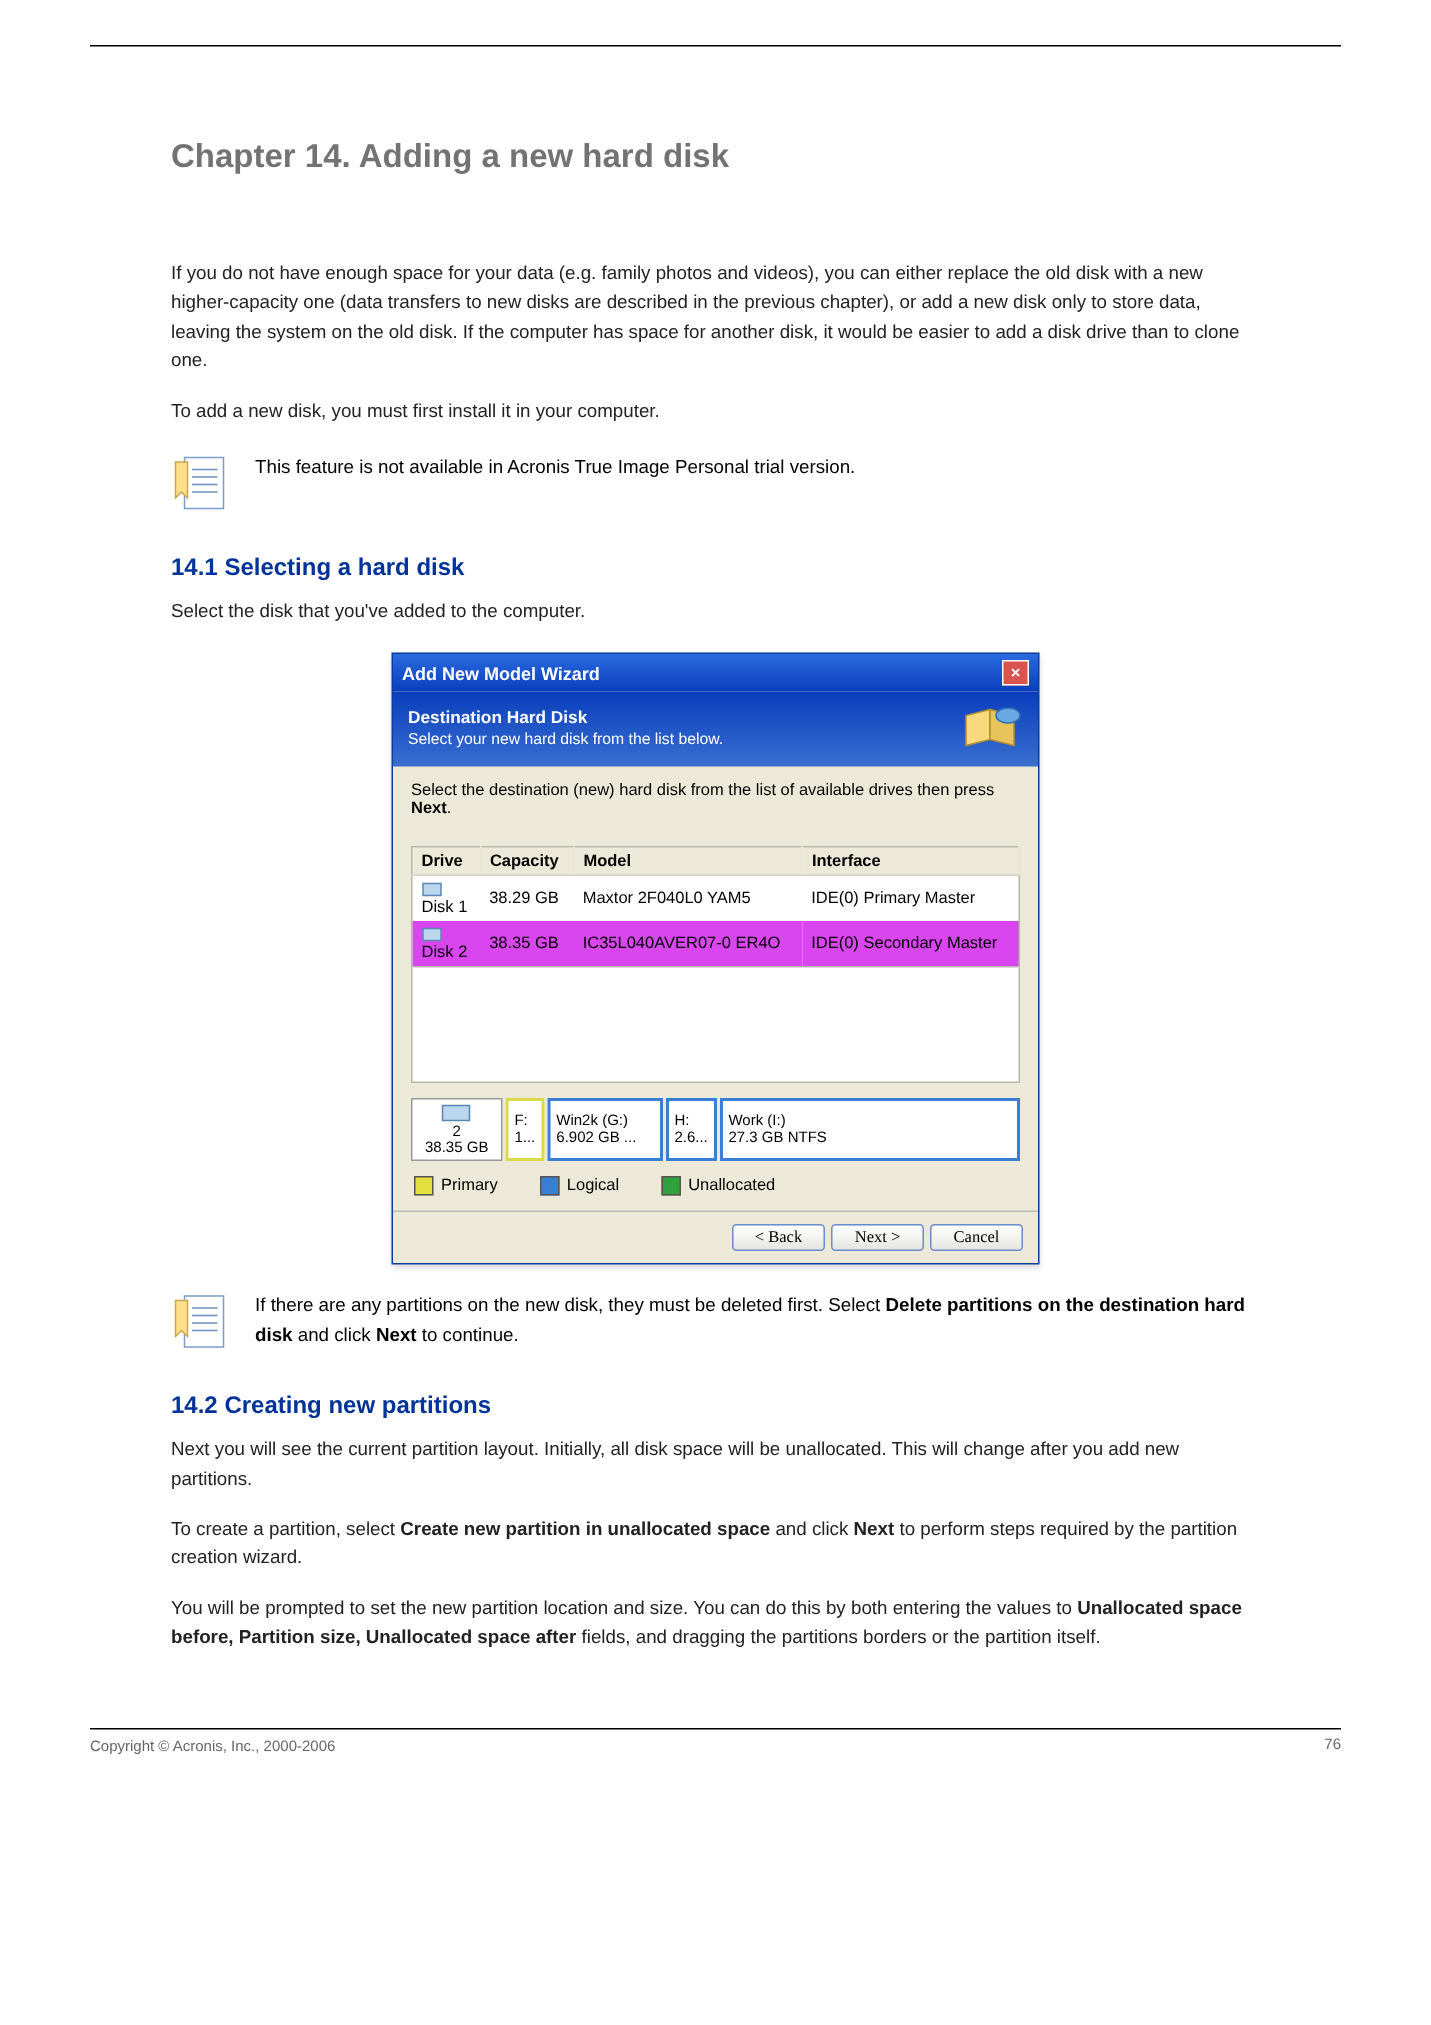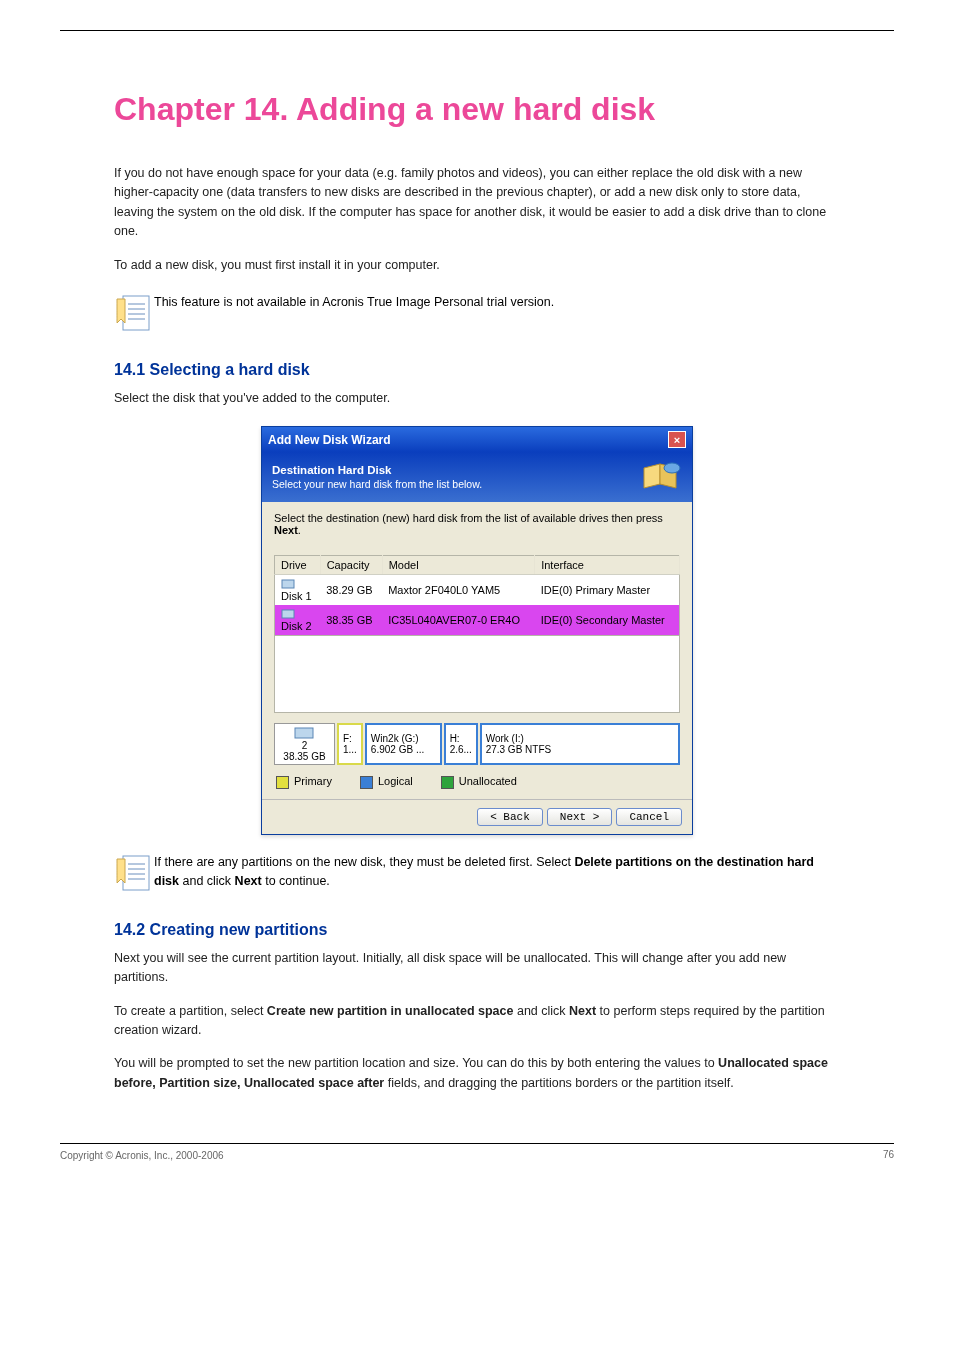--- a/index.html
+++ b/index.html
@@ -19,36 +19,37 @@
     border: none;
     border-top: 1px solid #000;
     margin: 0 0 60px 0;
   }
   hr.bottom-rule {
     border: none;
     border-top: 1px solid #000;
     margin: 50px 0 6px 0;
   }
   h1.chapter {
-    font-size: 32px;
+    font-size: 22px;
     font-weight: bold;
-    color: #ec4899;
-    margin: 0 0 36px 54px;
+    color: #737373;
+    margin: 0 0 56px 54px;
   }
   .body-text {
     font-size: 12.5px;
     line-height: 1.55;
     margin: 0 54px 14px 54px;
     color: #222;
   }
   .body-text b { font-weight: bold; }
   .note-row {
     display: flex;
     align-items: flex-start;
     margin: 18px 54px 20px 54px;
+    gap: 16px;
   }
   .note-icon svg { display:block; }
   .note-text {
     font-size: 12.5px;
     line-height: 1.55;
     flex: 1;
   }
   h2.section {
     font-size: 16px;
     font-weight: bold;
@@ -103,21 +104,21 @@
   .instr { margin-bottom: 19px; font-size: 11px; }
   table.drives {
     width: 100%;
     border-collapse: collapse;
     background: #fff;
     border: 1px solid #b5b5a8;
     font-size: 11px;
   }
   table.drives th {
     text-align: left;
-    font-weight: normal;
+    font-weight: bold;
     background: #ece9d8;
     padding: 3px 6px;
     border-bottom: 1px solid #d0d0c4;
     border-right: 1px solid #e7e4d4;
     color: #000;
   }
   table.drives td {
     padding: 3px 6px;
     white-space: nowrap;
   }
@@ -170,21 +171,21 @@
   }
   .dlg-foot {
     border-top: 1px solid #bbb;
     padding: 8px 10px;
     display: flex;
     justify-content: flex-end;
     gap: 4px;
     background: #ece9d8;
   }
   .dlg-foot button {
-    font-family: Liberation Mono, monospace;
+    font-family: Liberation Serif, serif;
     font-size: 11px;
     padding: 2px 12px;
     border: 1px solid #6b8ccd;
     border-radius: 3px;
     background: linear-gradient(#fff,#e5e5e0);
     cursor: pointer;
     min-width: 62px;
   }
   .hdd-mini svg { display:block; }
   .copyright {
@@ -224,21 +225,21 @@
     </div>
     <div class="note-text">This feature is not available in Acronis True Image Personal trial version.</div>
   </div>
 
   <h2 class="section">14.1  Selecting a hard disk</h2>
   <p class="body-text">Select the disk that you've added to the computer.</p>
 
   <div class="screenshot-wrap">
     <div class="dlg">
       <div class="dlg-title">
-        <span>Add New Disk Wizard</span>
+        <span>Add New Model Wizard</span>
         <span class="dlg-close">×</span>
       </div>
       <div class="dlg-head">
         <div>
           <div class="t">Destination Hard Disk</div>
           <div class="s">Select your new hard disk from the list below.</div>
         </div>
         <div class="pg-icon">
           <svg width="40" height="34" viewBox="0 0 40 34">
             <path d="M2 28 L18 24 L18 4 L2 8 Z" fill="#f7d97e" stroke="#b68f2f"></path>

